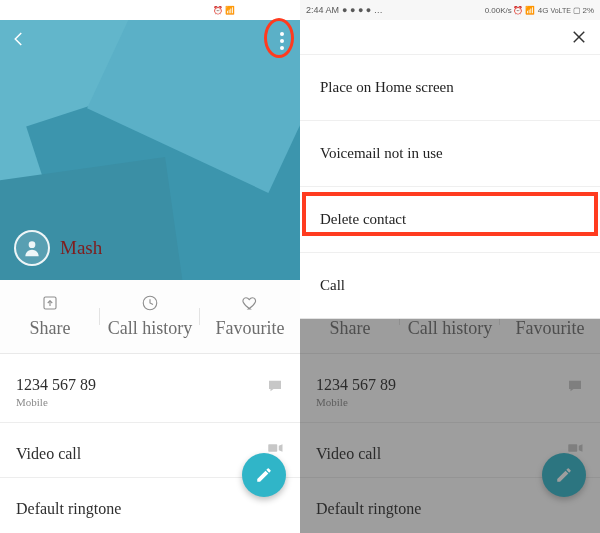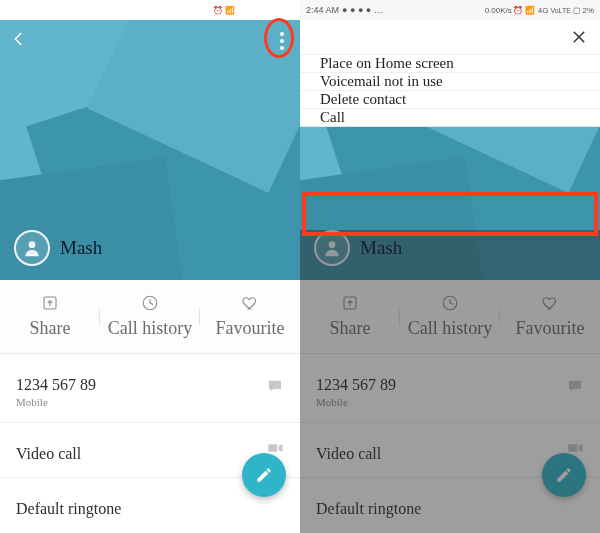--- a/index.html
+++ b/index.html
@@ -67,21 +67,21 @@
     .more-dots { display:flex; flex-direction:column; gap:3px; padding:6px; border-radius:50%; }
     .more-dots span { width:4px; height:4px; background:#fff; border-radius:50%; }
     .contact-row {
       position: absolute; bottom: 14px; left: 14px; display:flex; align-items:center; gap:10px; z-index:3;
     }
     .avatar {
       width: 36px; height: 36px; border-radius: 50%; border: 2px solid rgba(255,255,255,0.9);
       display:flex; align-items:center; justify-content:center; background: rgba(255,255,255,0.15);
     }
     .avatar svg { width: 20px; height: 20px; fill: rgba(255,255,255,0.9); }
-    .contact-name { color:#0f172a; font-size: 19px; font-family: Liberation Serif, serif; }
+    .contact-name { color:#7f1d1d; font-size: 19px; font-family: Liberation Serif, serif; }
     
     .actions {
       height: 74px; display:flex; align-items:center; background:#fdfdfd;
       border-bottom: 1px solid #e9e9e9;
     }
     .action {
       flex:1; display:flex; flex-direction:column; align-items:center; justify-content:center;
       gap:6px; position:relative; color:#6b6b6b;
     }
     .action:not(:last-child)::after {
@@ -114,21 +114,21 @@
     }
     .menu-panel {
       position:absolute; top:20px; left:0; right:0; background:#fff; z-index:10;
       border-bottom:1px solid #e3e3e3;
     }
     .menu-close {
       display:flex; justify-content:flex-end; padding:8px 12px;
     }
     .menu-close svg { width:18px; height:18px; stroke:#333; stroke-width:2; }
     .menu-item {
-      padding: 0 20px; font-size:15px; color:#222; border-top:1px solid #efefef;
+      padding: 24px 20px; font-size:15px; color:#222; border-top:1px solid #efefef;
     }
     .menu-item:first-of-type { border-top:none; }
     
     .annot-circle {
       position:absolute; width:30px; height:40px; border:3px solid #ff3b1f; border-radius:50%/50%;
       z-index:6; pointer-events:none;
     }
     .annot-rect {
       position:absolute; border:4px solid #ff3b1f; z-index:12; pointer-events:none;
     }

